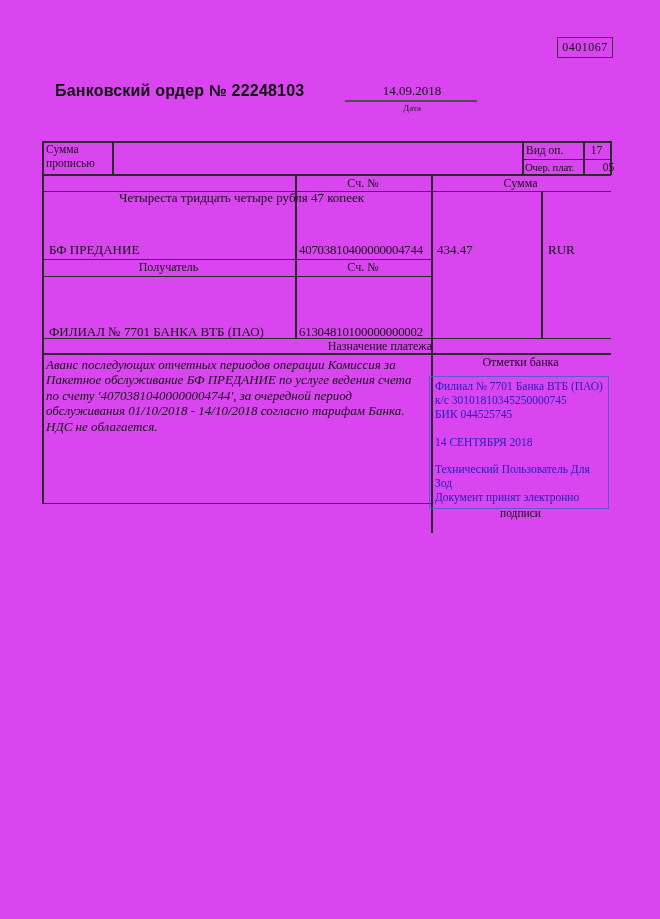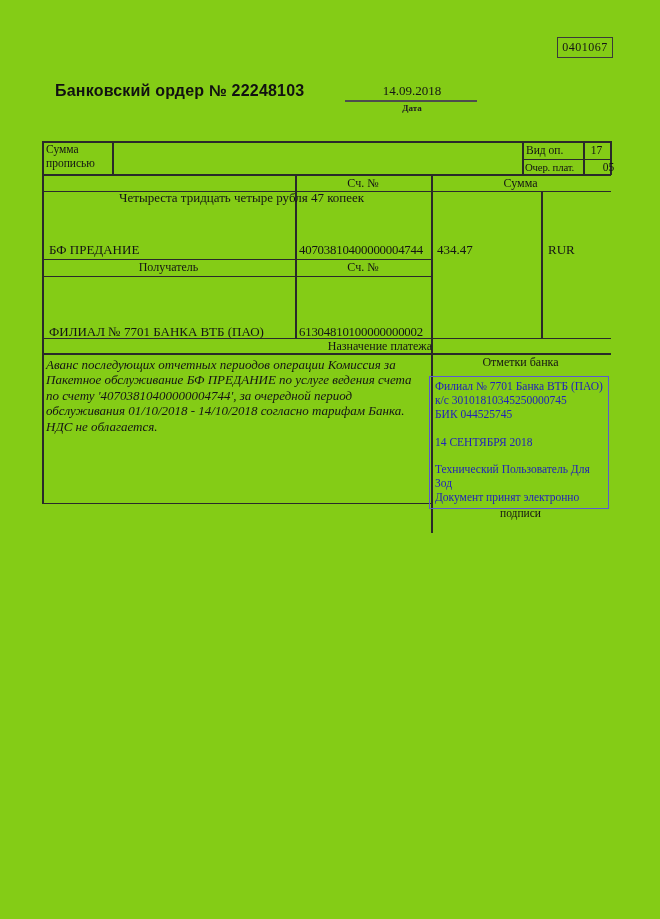--- a/index.html
+++ b/index.html
@@ -1,17 +1,17 @@
 <!DOCTYPE html>
 <html style="--line: #2a2a2a; --stamp-text: #2222bb; --stamp-border: #5b5bd0;"><head>
 <meta charset="utf-8">
 <style>
   html,body{margin:0;padding:0;background:#e8e8e8;}
   .page{
-    position:relative;width:660px;height:919px;background:#84cc16;
+    position:relative;width:660px;height:919px;background:#d946ef;
     font-family:"Liberation Serif", serif;color:#141414;overflow:hidden;
     margin:0 auto;
   }
   .hline{position:absolute;height:1.5px;background:var(--line,#2a2a2a);}
   .vline{position:absolute;width:1.5px;background:var(--line,#2a2a2a);}
   .center{text-align:center;}
   .code-box{
     position:absolute;border:1.2px solid #3a3a3a;text-align:center;
     font-size:12px;line-height:19px;letter-spacing:.5px;
   }
@@ -39,21 +39,21 @@
 </head>
 <body>
 
 <div class="page">
 
   <div class="code-box" style="left:557px;top:37px;width:54px;height:19px;">0401067</div>
 
   <div class="doc-title" style="left:55px;top:82px;">Банковский ордер № 22248103</div>
   <div class="date-value center" style="left:347px;top:83px;width:130px;">14.09.2018</div>
   <div class="date-line" style="left:345px;top:100px;width:132px;"></div>
-  <div class="date-label center" style="left:347px;top:103px;width:130px;font-weight:bold;">Дата</div>
+  <div class="date-label center" style="left:347px;top:103px;width:130px;">Дата</div>
 
   <div class="hline" style="left:42px;top:141px;width:569px;"></div>
   <div class="hline" style="left:522px;top:158.5px;width:89px;"></div>
   <div class="hline" style="left:42px;top:174px;width:569px;"></div>
   <div class="hline" style="left:42px;top:190.5px;width:569px;"></div>
   <div class="hline" style="left:42px;top:258.5px;width:390px;"></div>
   <div class="hline" style="left:42px;top:275.5px;width:390px;"></div>
   <div class="hline" style="left:42px;top:337.5px;width:569px;"></div>
   <div class="hline" style="left:42px;top:353px;width:569px;"></div>
   <div class="hline" style="left:42px;top:502.5px;width:390.5px;"></div>

